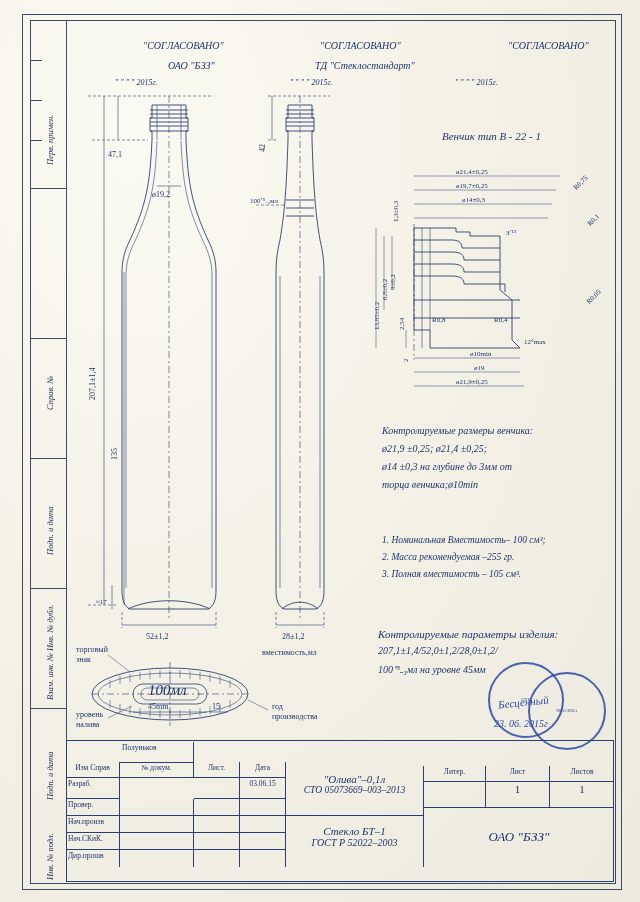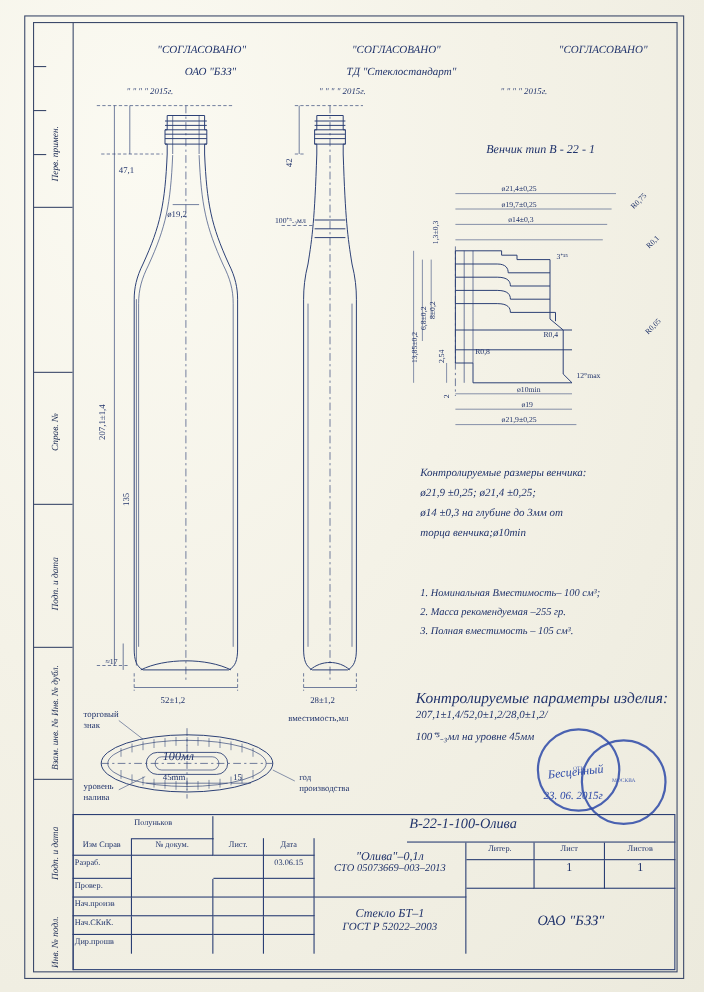--- a/index.html
+++ b/index.html
@@ -267,70 +267,67 @@
   <div class="t xs" style="left:506px;top:228px;">3⁺¹⁵</div>
   <div class="t xs" style="left:392px;top:222px;transform-origin:0 0;transform:rotate(-90deg);">1,3±0,3</div>
   <div class="t xs" style="left:572px;top:186px;transform-origin:0 0;transform:rotate(-45deg);">R0,75</div>
   <div class="t xs" style="left:586px;top:222px;transform-origin:0 0;transform:rotate(-45deg);">R0,1</div>
   <div class="t xs" style="left:585px;top:300px;transform-origin:0 0;transform:rotate(-45deg);">R0,05</div>
   <div class="t xs" style="left:389px;top:290px;transform-origin:0 0;transform:rotate(-90deg);">8±0,2</div>
   <div class="t xs" style="left:381px;top:300px;transform-origin:0 0;transform:rotate(-90deg);">6,8±0,2</div>
   <div class="t xs" style="left:373px;top:330px;transform-origin:0 0;transform:rotate(-90deg);">13,85±0,2</div>
   <div class="t xs" style="left:398px;top:330px;transform-origin:0 0;transform:rotate(-90deg);">2,54</div>
   <div class="t xs" style="left:432px;top:316px;">R0,8</div>
-  <div class="t xs" style="left:494px;top:300px;">R0,4</div>
+  <div class="t xs" style="left:494px;top:316px;">R0,4</div>
   <div class="t xs" style="left:402px;top:362px;transform-origin:0 0;transform:rotate(-90deg);">2</div>
   <div class="t xs" style="left:524px;top:338px;">12°max</div>
   <div class="t xs" style="left:470px;top:350px;">ø10min</div>
   <div class="t xs" style="left:474px;top:364px;">ø19</div>
   <div class="t xs" style="left:456px;top:378px;">ø21,9±0,25</div>
 
   <div class="t it" style="left:382px;top:425px;font-size:10px;">Контролируемые размеры венчика:</div>
   <div class="t it" style="left:382px;top:443px;font-size:10px;">ø21,9 ±0,25;  ø21,4 ±0,25;</div>
   <div class="t it" style="left:382px;top:461px;font-size:10px;">ø14 ±0,3 на глубине до 3мм от</div>
   <div class="t it" style="left:382px;top:479px;font-size:10px;">торца  венчика;ø10min</div>
 
   <div class="t it" style="left:382px;top:535px;font-size:9.5px;">1. Номинальная Вместимость– 100 см³;</div>
   <div class="t it" style="left:382px;top:552px;font-size:9.5px;">2. Масса рекомендуемая –255 гр.</div>
   <div class="t it" style="left:382px;top:569px;font-size:9.5px;">3. Полная вместимость – 105 см³.</div>
 
-  <div class="t it" style="left:378px;top:628px;font-size:14px;">Контролируемые параметры изделия:</div>
+  <div class="t it" style="left:378px;top:628px;font-size:11px;">Контролируемые параметры изделия:</div>
   <div class="t it" style="left:378px;top:645px;font-size:10px;">207,1±1,4/52,0±1,2/28,0±1,2/</div>
   <div class="t it" style="left:378px;top:662px;font-size:10px;">100⁺⁵₋₃мл на уровне 45мм</div>
 
   <div class="t sm" style="left:76px;top:645px;line-height:10px;">
     <span>торговый</span><br>
     <span>знак</span>
   </div>
   <div class="t sm" style="left:76px;top:710px;line-height:10px;">
     <span>уровень</span><br>
     <span>налива</span>
   </div>
   <div class="t sm" style="left:272px;top:702px;line-height:10px;">
     <span>год</span><br>
     <span>производства</span>
   </div>
-  <div class="t it" style="left:148px;top:682px;font-size:11px;">100мл</div>
+  <div class="t it" style="left:148px;top:682px;font-size:15px;">100мл</div>
   <div class="t sm" style="left:148px;top:702px;">45mm</div>
   <div class="t sm" style="left:212px;top:702px;">15</div>
 
   <div class="stamp" style="left:488px;top:662px;width:72px;height:72px;line-height:72px;">
     <span>ОТК</span>
   </div>
   <div class="stamp" style="left:528px;top:672px;width:74px;height:74px;line-height:74px;">
     <span>МОСКВА</span>
   </div>
   <div class="t hand" style="left:498px;top:696px;font-size:11px;color:#2d49a8;transform:rotate(-6deg);">Бесценный</div>
   <div class="t hand" style="left:494px;top:718px;font-size:10px;color:#2d49a8;">23. 06. 2015г</div>
 
   <div class="tb" style="left:66px;top:740px;width:548px;height:142px;"></div>
 
-  <div class="cell" style="left:370px;top:740px;width:244px;height:26px;border-right:none;">
-    <span class="it" style="font-size:13px;">В-22-1-100-Олива</span>
-  </div>
 
   <div class="cell center" style="left:66px;top:762px;width:54px;height:16px;">
     <span>Изм Справ</span>
   </div>
   <div class="cell center" style="left:120px;top:762px;width:74px;height:16px;">
     <span>№ докум.</span>
   </div>
   <div class="cell center" style="left:194px;top:762px;width:46px;height:16px;">
     <span>Лист.</span>
   </div>

